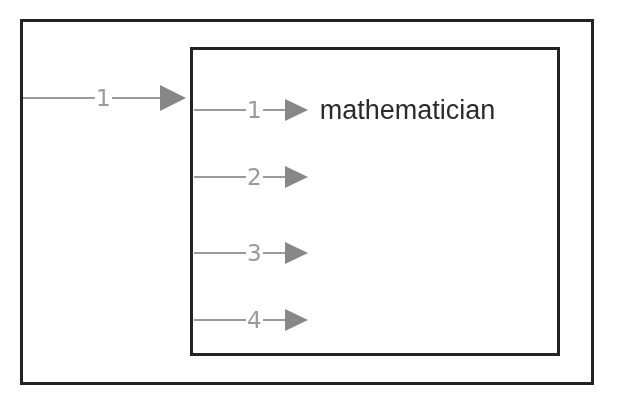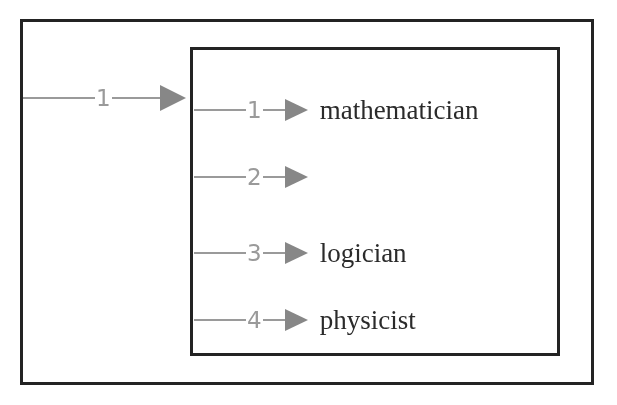--- a/index.html
+++ b/index.html
@@ -79,21 +79,21 @@
     flex: 0 0 auto;
   }
 
   .node-label {
     color: #2b2b2b;
     font-size: 27px;
     line-height: 1;
     white-space: nowrap;
     margin-left: 12px;
     flex: 0 0 auto;
-    font-family: Liberation Serif, serif;
+    font-family: Liberation Sans, sans-serif;
   }
 
   
   #row-entry {
     left: 23px;
     top: 83px;
   }
   #row-entry .arrow-line  { width: 72px; }
   #row-entry .arrow-line-short { width: 48px; }
   #row-entry .arrow-head {
@@ -141,24 +141,22 @@
     <div class="arrow-label">2</div>
     <div class="arrow-line-short"></div>
     <div class="arrow-head"></div>
   </div>
 
   <div class="arrow-row inner-row" id="row-3">
     <div class="arrow-line"></div>
     <div class="arrow-label">3</div>
     <div class="arrow-line-short"></div>
     <div class="arrow-head"></div>
-    <div class="node-label">logician</div>
   </div>
 
   <div class="arrow-row inner-row" id="row-4">
     <div class="arrow-line"></div>
     <div class="arrow-label">4</div>
     <div class="arrow-line-short"></div>
     <div class="arrow-head"></div>
-    <div class="node-label">physicist</div>
   </div>
 
 </div>
 
 </body></html>

